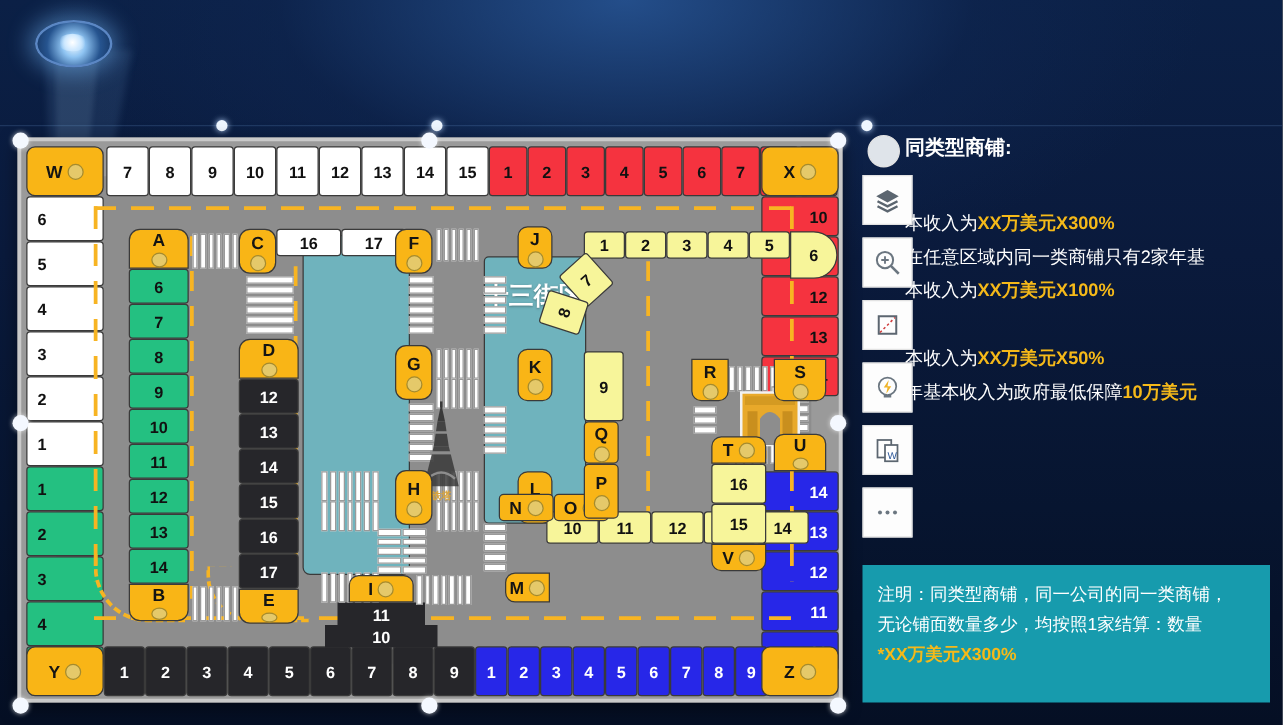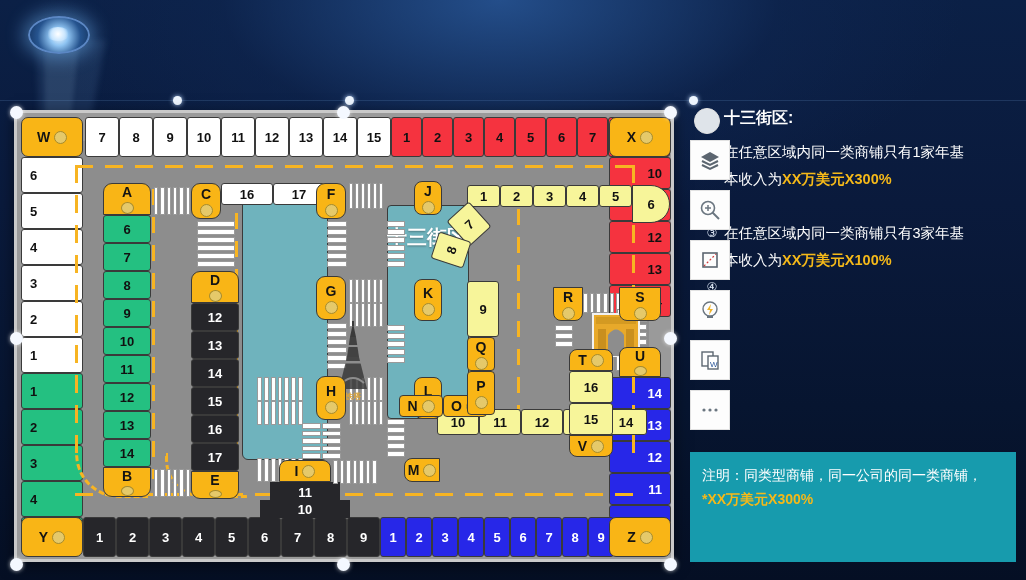--- a/index.html
+++ b/index.html
@@ -553,47 +553,49 @@
     <div class="handle" style="left:320px;top:-7px;"></div>
     <div class="handle" style="left:647px;top:-7px;"></div>
     <div class="handle" style="left:-7px;top:219px;"></div>
     <div class="handle" style="left:647px;top:219px;"></div>
     <div class="handle" style="left:-7px;top:445px;"></div>
     <div class="handle" style="left:320px;top:445px;"></div>
     <div class="handle" style="left:647px;top:445px;"></div>
   </div>
 
   <div class="panel">
-    <div class="panel-head">十三街区:</div>
+    <div class="panel-head">同类型商铺:</div>
 
     <div class="rules">
       <div class="rule">
         <span class="num">①</span>
-        <span>在任意区域内同一类商铺只有1家年基</span>
       </div>
       <div class="rule">
         <span>本收入为</span><span class="hl">XX万美元X300%</span>
       </div>
 
       <div class="rule">
         <span class="num">②</span>
-      </div>
-
-      <div class="rule">
-        <span class="num">③</span>
-        <span>在任意区域内同一类商铺只有3家年基</span>
-      </div>
+        <span>在任意区域内同一类商铺只有2家年基</span>
+      </div>
+
       <div class="rule">
         <span>本收入为</span><span class="hl">XX万美元X100%</span>
       </div>
 
       <div class="rule">
         <span class="num">④</span>
       </div>
-
+      <div class="rule">
+        <span>本收入为</span><span class="hl">XX万美元X50%</span>
+      </div>
+
+      <div class="rule">
+        <span>年基本收入为政府最低保障</span><span class="hl">10万美元</span>
+      </div>
     </div>
   </div>
 
   <div class="icobar">
     <div class="ico round" style="background:#dfe4ea;width:26px;height:26px;margin-left:4px;margin-bottom:6px;"></div>
     <div class="ico">
       <svg width="22" height="22" viewBox="0 0 22 22">
           <path d="M11 3 L20 8 L11 13 L2 8 Z" fill="#5c6670"></path>
           <path d="M3 12 L11 16 L19 12" fill="none" stroke="#5c6670" stroke-width="2"></path>
           <path d="M3 16 L11 20 L19 16" fill="none" stroke="#5c6670" stroke-width="2"></path>
@@ -631,16 +633,17 @@
       <svg width="22" height="22" viewBox="0 0 22 22">
           <circle cx="5" cy="11" r="1.6" fill="#6b7680"></circle>
           <circle cx="11" cy="11" r="1.6" fill="#6b7680"></circle>
           <circle cx="17" cy="11" r="1.6" fill="#6b7680"></circle>
         </svg>
     </div>
   </div>
 
   <div class="note">
     <div>注明：同类型商铺，同一公司的同一类商铺，</div>
+    <div>无论铺面数量多少，均按照1家结算：数量</div>
     <div class="hl">*XX万美元X300%</div>
   </div>
 
 </div>
 
 </body></html>

